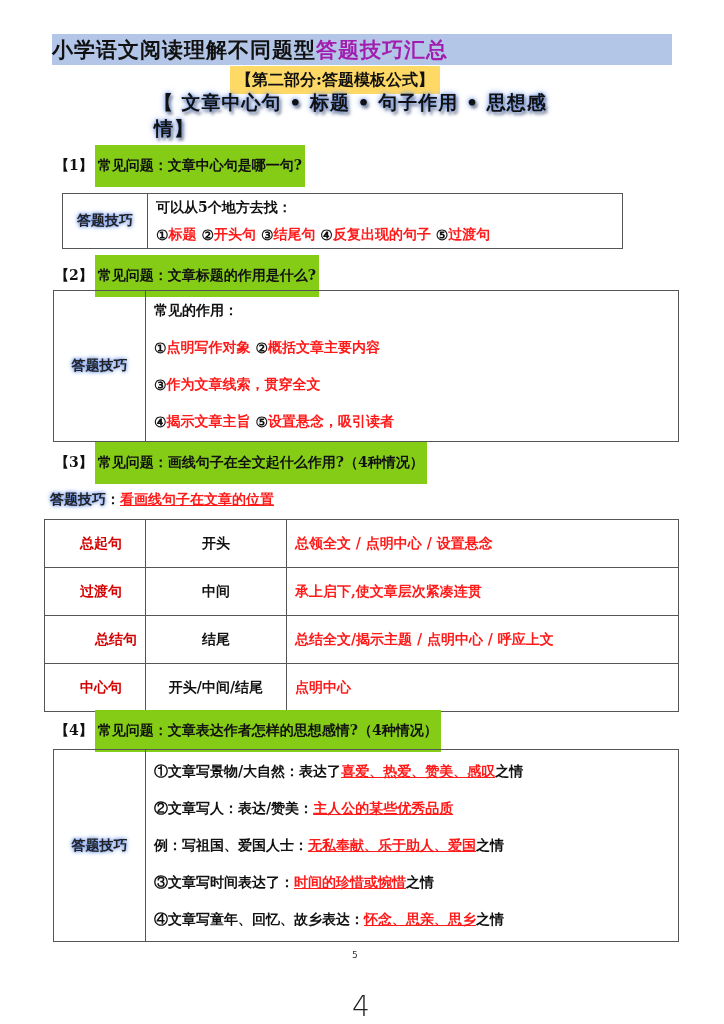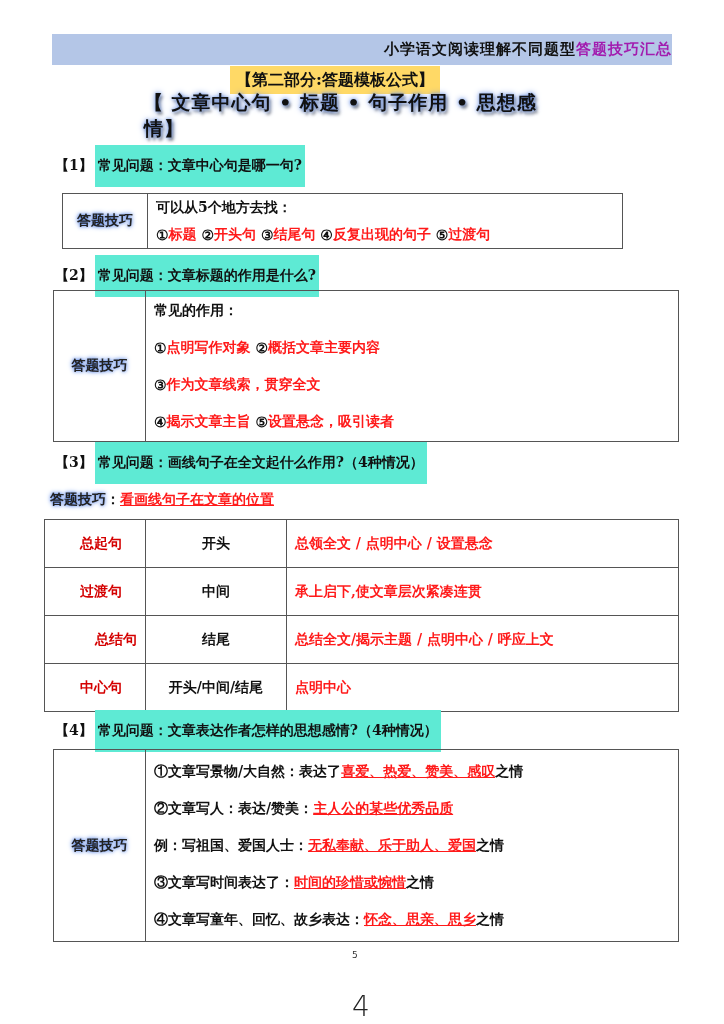--- a/index.html
+++ b/index.html
@@ -1,30 +1,30 @@
 <!DOCTYPE html>
 <html><head>
 <meta charset="utf-8">
 <style>
   html, body { margin:0; padding:0; }
   body { width:724px; height:1024px; background:#ffffff; position:relative; overflow:hidden;
          font-family:"DejaVu Serif", "Liberation Serif", serif; color:#111; }
   .abs { position:absolute; }
   .title-band { left:52px; top:34px; width:620px; height:31px; background:#b4c6e7;
-                display:flex; align-items:center; justify-content:flex-end;
-                font-size:15px; font-weight:bold; letter-spacing:1px; }
+                display:flex; align-items:center; justify-content:flex-start;
+                font-size:21px; font-weight:bold; letter-spacing:1px; }
   .title-band .red { color:#a21caf; }
   .part-label { left:230px; top:66px; height:28px; background:#ffd966; padding:0 6px;
                 display:flex; align-items:center; font-size:16px; font-weight:bold; }
-  .topics { left:144px; top:100px; width:430px; height:32px; display:flex; align-items:center;
+  .topics { left:154px; top:100px; width:430px; height:32px; display:flex; align-items:center;
             justify-content:center; font-size:19px; font-weight:bold; letter-spacing:1px;
             text-shadow: 0 0 6px #6b8fe0, 0 0 3px #8fb0f0, 2px 3px 3px #888; }
   .q-line { left:55px; font-size:14px; font-weight:bold; display:flex; align-items:center; height:24px; }
   .q-line .num { margin-right:2px; }
-  .q-line .hl { background:#5eead4; padding:12px 3px;text-align:center; }
+  .q-line .hl { background:#84cc16; padding:12px 3px;text-align:center; }
   table { border-collapse:collapse; position:absolute; }
   td, th { border:1.5px solid #555; font-size:14px; font-weight:bold; padding:0 8px; }
   .glow { text-shadow: 0 0 5px #5b86e5, 0 0 3px #7aa0f0; color:#222; }
   .red { color:#ff1a1a; }
   .dark-red { color:#d40000;padding-left:20px; }
   .u { text-decoration:underline; text-decoration-color:#ff1a1a; }
   .cell-label { text-align:center; vertical-align:middle; }
   .lines div { height:37px; display:flex; align-items:center; }
   .t1 .lines div { height:27px; }
   .page-small { left:352px; top:950px; font-size:9px; font-family:"DejaVu Sans", sans-serif; color:#333; }

